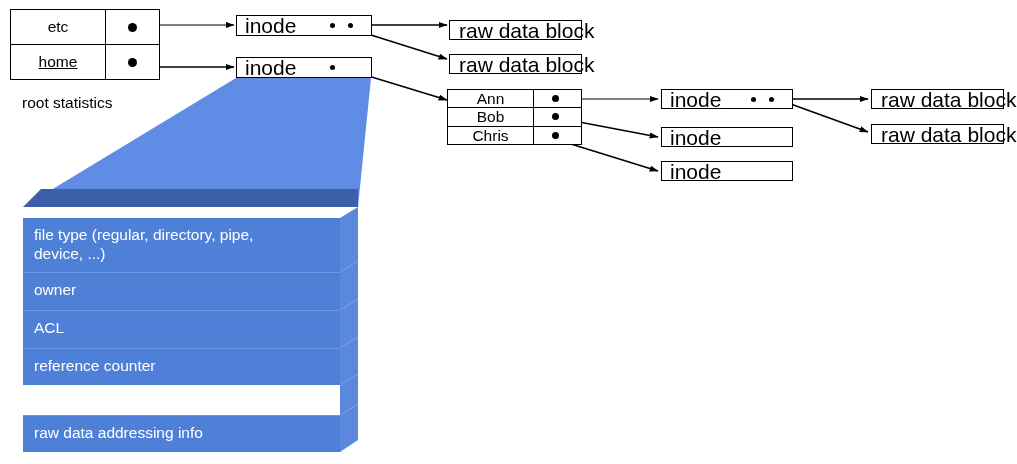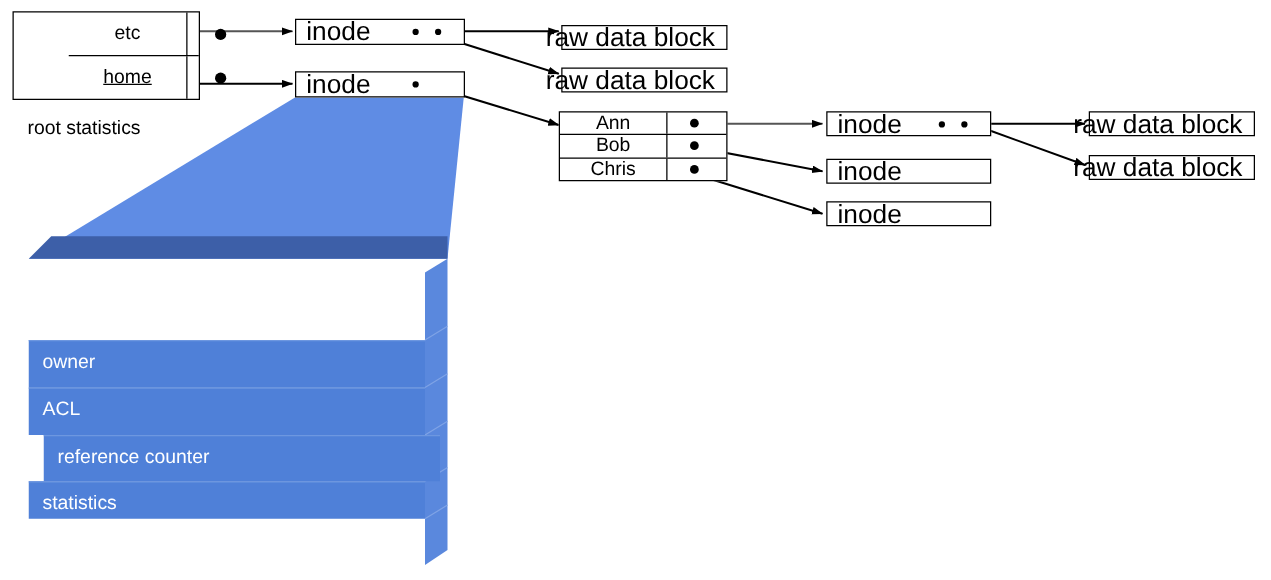--- a/index.html
+++ b/index.html
@@ -48,21 +48,21 @@
   }
   .dot{
     width:5px;height:5px;
     border-radius:50%;
     background:#000000;
     display:block;
   }
 
   
   .rawblk{
-    justify-content:flex-end;
+    justify-content:flex-start;
     padding:0 9px;
   }
 
   
   .dirtable{
     position:absolute;
     box-sizing:border-box;
     border:1.6px solid #000000;
     background:#ffffff;
     display:flex;
@@ -155,21 +155,21 @@
     <line x1="770" y1="99" x2="868" y2="99" stroke="#000000" stroke-width="1.6" marker-end="url(#ah)"></line>
 
     <line x1="788" y1="103" x2="868" y2="132" stroke="#000000" stroke-width="1.6" marker-end="url(#ah)"></line>
   </svg>
 
   <svg style="position:absolute;left:0;top:0;width:1017px;height:464px;z-index:1;" viewBox="0 0 1017 464" width="1017" height="464">
 
     <polygon points="236,78 371,78 358,207 23,207" fill="#5f8ce4"></polygon>
   </svg>
 
-  <div class="dirtable" id="root-table" style="left:10px;top:9px;width:150px;height:71px;padding-left:44px;">
+  <div class="dirtable" id="root-table" style="left:10px;top:9px;width:150px;height:71px;">
     <div class="dirrow">
       <div class="dircell-name" style="width:94px;">etc</div>
       <div class="dircell-ptr">
         <span class="dot" style="left:22px;width:9px;height:9px;"></span>
       </div>
     </div>
     <div class="dirrow">
       <div class="dircell-name" style="width:94px;text-decoration:underline;">home</div>
       <div class="dircell-ptr">
         <span class="dot" style="left:22px;width:9px;height:9px;"></span>
@@ -253,24 +253,26 @@
 
       <polygon points="340,218 358,207 358,440 340,452" fill="#5a88dd"></polygon>
 
       <line x1="340" y1="272" x2="358" y2="261" stroke="#7fa3e6" stroke-width="1"></line>
       <line x1="340" y1="310" x2="358" y2="299" stroke="#7fa3e6" stroke-width="1"></line>
       <line x1="340" y1="348" x2="358" y2="337" stroke="#7fa3e6" stroke-width="1"></line>
       <line x1="340" y1="385" x2="358" y2="374" stroke="#7fa3e6" stroke-width="1"></line>
       <line x1="340" y1="415" x2="358" y2="404" stroke="#7fa3e6" stroke-width="1"></line>
     </svg>
 
+    <div class="prow first" style="left:23px;top:218px;width:317px;height:54px;">file type (regular, directory, pipe,
+device, ...)</div>
 
     <div class="prow" style="left:23px;top:310px;width:317px;height:38px;">ACL</div>
 
     <div class="prow" style="left:23px;top:272px;width:317px;height:38px;">owner</div>
 
-    <div class="prow" style="left:23px;top:348px;width:317px;height:37px;margin-left:12px;">reference counter</div>
-
-    <div class="prow" style="left:23px;top:385px;width:317px;height:30px;">statistics</div>
-
+    <div class="prow" style="left:23px;top:348px;width:317px;height:37px;">reference counter</div>
+
+
+    <div class="prow" style="left:23px;top:415px;width:317px;height:37px;">raw data addressing info</div>
   </div>
 
 </div>
 
 </body></html>

